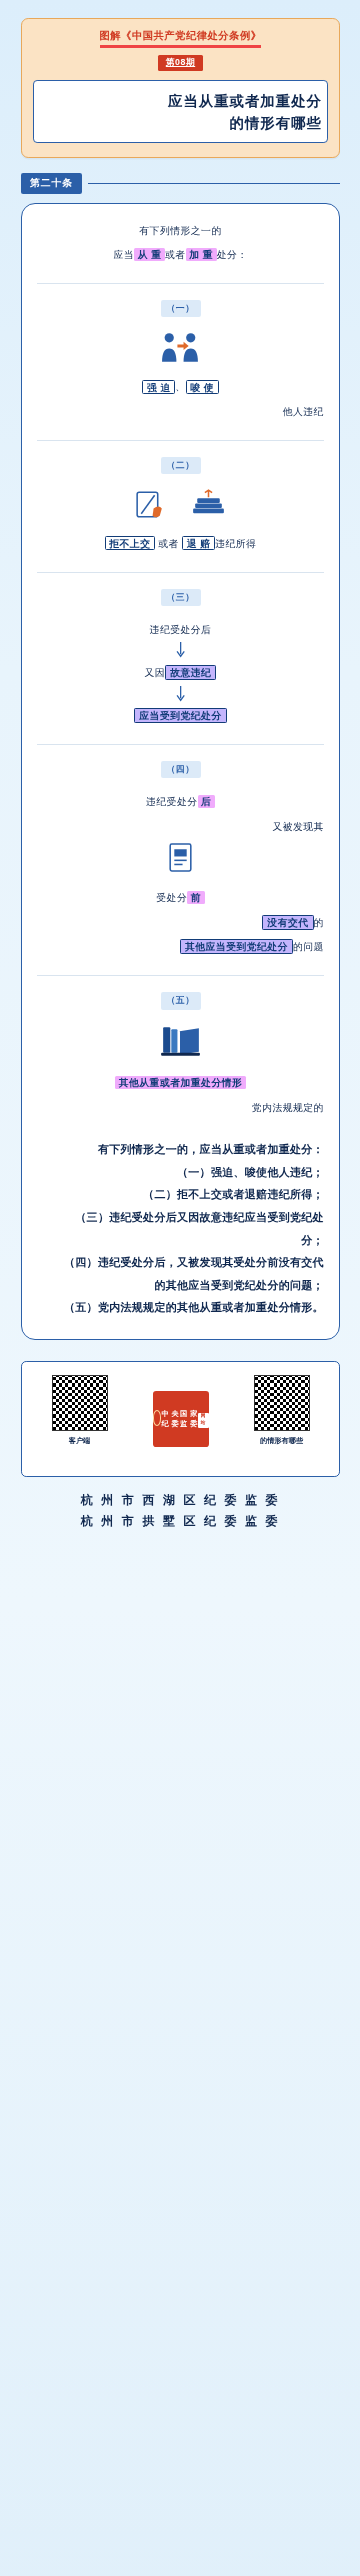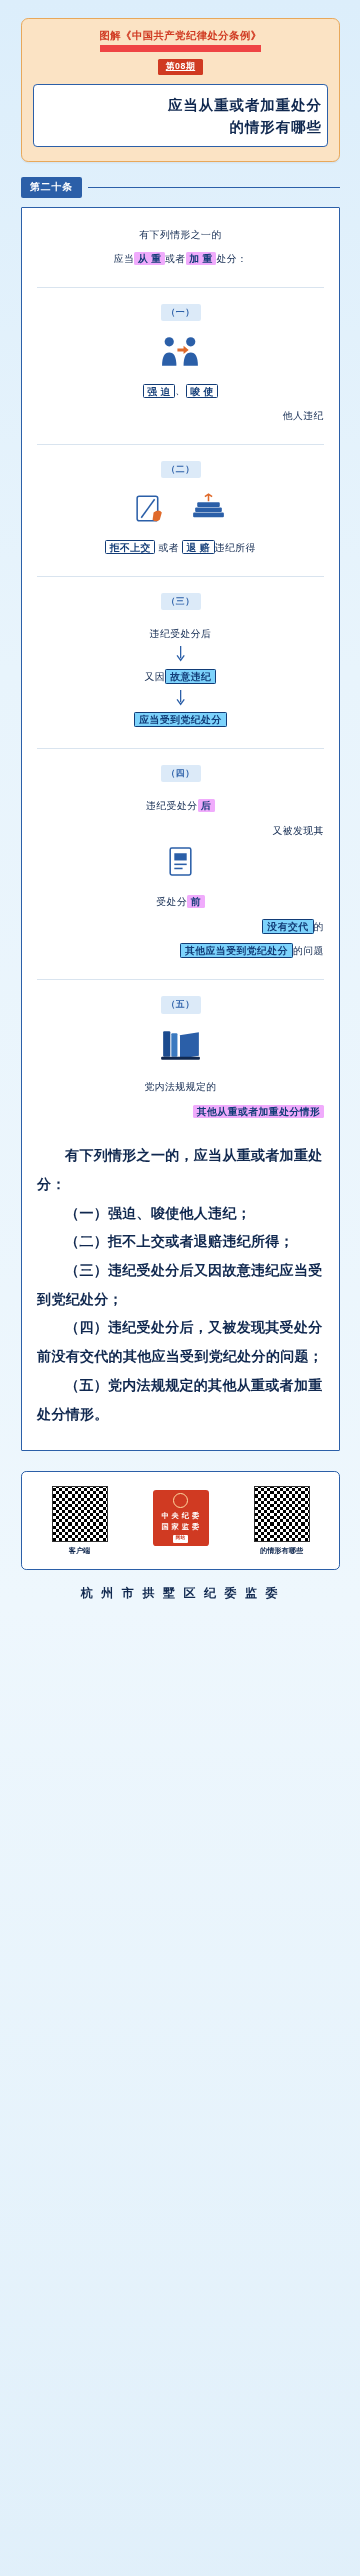--- a/index.html
+++ b/index.html
@@ -26,21 +26,21 @@
     border-radius: 7.2px;
     padding: 9.3px 11.3px 13.4px 11.3px;
     text-align: center;
     box-shadow: 0 1.5px 0 rgba(0,0,0,0.04);
   }
   .series-title {
     color: #d03a22;
     font-size: 10.3px;
     font-weight: bold;
     letter-spacing: 0.5px;
-    border-bottom: 7px solid #ef4444;
+    border-bottom: 3px solid #ef4444;
     display: inline-block;
     padding-bottom: 1.5px;
     line-height: 1.5;
   }
   .issue-badge {
     margin: 7.2px auto 0 auto;
     display: inline-block;
     background: #d03a22;
     color: #ffffff;
     font-size: 8.8px;
@@ -87,23 +87,22 @@
     height: 1px;
     background: #2b5fa8;
     margin-left: 5.2px;
   }
 
   
   .main-card {
     margin: 9.3px 20.6px 0 20.6px;
     background: #ffffff;
     border: 1px solid #2b5fa8;
-    border-radius: 1px;
+    border-radius: 14px;
     padding: 17.5px 15.5px 20.6px 15.5px;
-    font-family: Liberation Serif, serif;
   }
 
   .lead-line {
     text-align: center;
     font-size: 9.8px;
     color: #10284f;
     line-height: 2;
     letter-spacing: 0.5px;
   }
   .lead-line.second { margin-top: 4.1px; }
@@ -116,21 +115,21 @@
     color: #123c77;
   }
   .boxed {
     border: 0.8px solid #123c77;
     padding: 0.5px 3.6px;
     border-radius: 1.5px;
     font-weight: bold;
     color: #123c77;
   }
   .boxed-fill {
-    background: #7dd3fc;
+    background: #c4b5fd;
     border: 0.8px solid #123c77;
     padding: 1px 4.1px;
     border-radius: 1.5px;
     font-weight: bold;
     color: #123c77;
   }
 
   .divider {
     height: 0.5px;
     background: #d9e4ef;
@@ -168,24 +167,25 @@
   .center-text + .center-text { margin-top: 5.2px; text-align: right; }
   .arrow-wrap {
     display: flex;
     justify-content: center;
     margin: 3.1px 0;
   }
 
   
   .summary {
     margin-top: 20.6px;
-    font-size: 14px;
+    font-size: 11px;
     color: #10284f;
     line-height: 2.05;
     letter-spacing: 0.3px;
+    text-align: right;
   }
   .summary p { text-indent: 2em; font-weight: bold; }
   .summary p.item { font-weight: bold; }
 
   
   .footer-card {
     margin: 20.6px 20.6px 0 20.6px;
     background: #ffffff;
     border: 1px solid #2b5fa8;
     border-radius: 5.2px;
@@ -201,24 +201,24 @@
   .qr-img {
     width: 56px; height: 56px;
     margin: 0 auto;
     border: 0.5px solid #333;
     background:
       repeating-linear-gradient(90deg,#000 0 3.1px,#fff 3.1px 6.2px),
       repeating-linear-gradient(0deg,#000 0 3.1px,#fff 3.1px 6.2px);
     background-blend-mode: difference;
   }
   .qr-center {
-    width: 56px; height: 56px; margin: 4px auto;
+    width: 56px; height: 56px; margin: 16px auto;
     background: #d03a22;
     border-radius: 3.1px;
-    display: flex; flex-direction: column;
+    display: flex; 
     align-items: center; justify-content: center;
     color: #fff; font-weight: bold; font-size: 7.2px;
     line-height: 1.5; letter-spacing: 0.5px;
   }
   .qr-center .emblem {
     width: 15.5px; height: 15.5px; border-radius: 50%;
     border: 1px solid #ffd9a0; margin-bottom: 2.6px;
   }
   .qr-center .cn-small {
     font-size: 4.6px; background:#fff; color:#d03a22;
@@ -363,24 +363,24 @@
       <span class="item-label">（五）</span>
       <div class="icon-center">
         <svg width="49" height="37" viewBox="0 0 96 72">
           <rect x="14" y="8" width="14" height="50" rx="2" fill="#1b4b8f"></rect>
           <rect x="30" y="12" width="12" height="46" rx="2" fill="#3a79c0"></rect>
           <path d="M46 16 L84 10 L84 56 L46 62 Z" fill="#2b5fa8"></path>
           <path d="M46 16 L46 62" stroke="#ffffff" stroke-width="2"></path>
           <rect x="10" y="58" width="76" height="6" rx="2" fill="#10284f"></rect>
         </svg>
       </div>
+      <div class="center-text">
+        <span class="hl-blue">其他从重或者加重处分情形</span>
+      </div>
       <div class="center-text">党内法规规定的</div>
-      <div class="center-text">
-        <span class="hl-blue">其他从重或者加重处分情形</span>
-      </div>
     </div>
 
     <div class="summary">
       <p>有下列情形之一的，应当从重或者加重处分：</p>
       <p class="item">（一）强迫、唆使他人违纪；</p>
       <p class="item">（二）拒不上交或者退赔违纪所得；</p>
       <p class="item">（三）违纪受处分后又因故意违纪应当受到党纪处分；</p>
       <p class="item">（四）违纪受处分后，又被发现其受处分前没有交代的其他应当受到党纪处分的问题；</p>
       <p class="item">（五）党内法规规定的其他从重或者加重处分情形。</p>
     </div>
@@ -402,17 +402,18 @@
         </div>
       </div>
       <div class="qr-block">
         <div class="qr-img"></div>
         <div class="qr-caption">的情形有哪些</div>
       </div>
     </div>
   </div>
 
   <div class="org-lines">
+    <div class="org-line">杭 州 市 西 湖 区 纪 委 监 委</div>
     <div class="org-line">杭 州 市 拱 墅 区 纪 委 监 委</div>
   </div>
 
 </div>
 
 
 </body></html>

